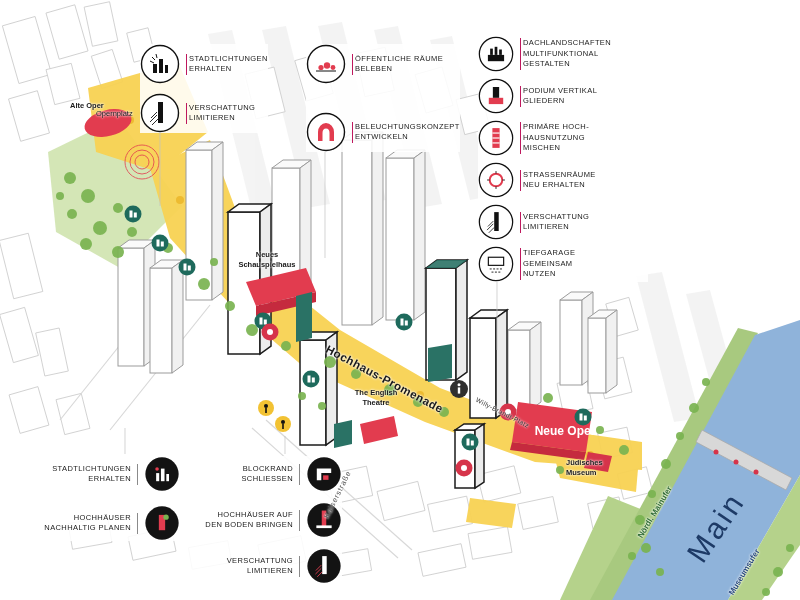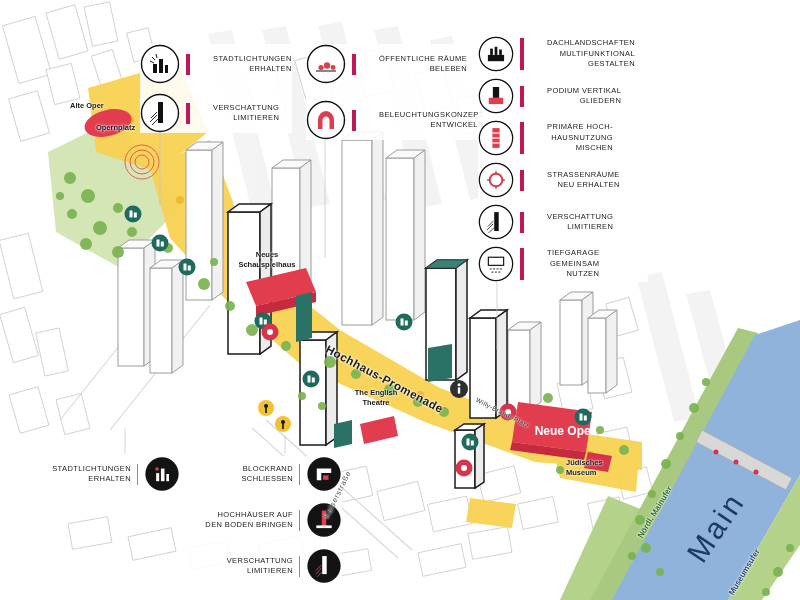--- a/index.html
+++ b/index.html
@@ -17,34 +17,34 @@
   .bgblk rect{fill:#fff;stroke:#cbcbcb;stroke-width:0.8;}
   .tree{fill:#79b350;opacity:.92;}
 
   
   .legend{position:absolute;display:flex;flex-direction:column;background:rgba(255,255,255,.88);}
   .lg-item{display:flex;align-items:center;gap:6px;}
   .ci{width:40px;height:40px;flex:0 0 auto;}
   .ci-s{width:36px;height:36px;flex:0 0 auto;}
   .cio{fill:#fff;stroke:#111;stroke-width:1.4;}
   .lg-text{font-size:7.5px;letter-spacing:.4px;line-height:1.4;white-space:pre-line;
-           border-left:4px solid #be185d;padding-left:23px;font-weight:500;text-align:right;}
+           border-left:1px solid #be185d;padding-left:2px;font-weight:500;}
   .lg-item.rev .lg-text{border-left:none;border-right:1px solid #8a8a8a;
            padding:0 6px 0 0;text-align:right;flex:1;}
   #lg-tl{left:140px;top:44px;gap:9px;}
-  #lg-tc{left:306px;top:44px;gap:16px;}
+  #lg-tc{left:306px;top:44px;gap:28px;}
   #lg-tr{left:478px;top:36px;gap:6px;width:170px;}
   #lg-bl1{left:28px;top:456px;gap:13px;width:152px;}
   #lg-bl2{left:186px;top:456px;gap:10px;width:156px;}
 
   
   .mlabel{position:absolute;font-size:7.5px;line-height:1.3;white-space:pre-line;
           text-shadow:0 0 3px #fff,0 0 2px #fff;transform-origin:0 0;}
   #ml-alteoper{left:70px;top:101px;font-weight:700;}
-  #ml-opernplatz{left:96px;top:123px;font-weight:700;}
+  #ml-opernplatz{left:96px;top:109px;font-weight:400;}
   #ml-schauspielhaus{left:228px;top:250px;width:78px;text-align:center;font-weight:700;}
   #ml-promenade{left:330px;top:342px;transform:rotate(28deg);font-size:11.5px;font-weight:700;letter-spacing:.5px;}
   #ml-theatre{left:350px;top:388px;width:52px;text-align:center;font-weight:700;}
   #ml-neueoper{left:534px;top:424px;width:62px;text-align:center;color:#fff;font-weight:700;text-shadow:none;font-size:12px;}
   #ml-museum{left:566px;top:458px;width:50px;text-align:left;font-weight:700;}
   #ml-kaiser{left:322px;top:516px;transform:rotate(-64deg);color:#555;letter-spacing:.8px;}
   #ml-willy{left:478px;top:396px;transform:rotate(27deg);color:#333;font-size:6.5px;letter-spacing:.4px;}
   #ml-main{left:678px;top:548px;transform:rotate(-56deg);color:#1d3a66;font-size:30px;
            letter-spacing:3px;font-weight:500;text-shadow:none;}
   #ml-nordufer{left:636px;top:535px;transform:rotate(-59deg);color:#2e6b33;font-size:8px;font-weight:700;}
@@ -496,20 +496,29 @@
       <div class="lg-text">STADTLICHTUNGEN
 ERHALTEN</div>
       <svg class="ci-s" viewBox="0 0 40 40">
           <circle cx="20" cy="20" r="18.5" fill="#131313"></circle>
           <rect x="13.5" y="19" width="3.4" height="9" fill="#fff"></rect>
           <rect x="18.8" y="14" width="4" height="14" fill="#fff"></rect>
           <rect x="24.8" y="20" width="3" height="8" fill="#fff"></rect>
           <circle cx="14.5" cy="14.5" r="2" fill="#e23c4f"></circle>
         </svg>
     </div>
+    <div class="lg-item rev">
+      <div class="lg-text">HOCHHÄUSER
+NACHHALTIG PLANEN</div>
+      <svg class="ci-s" viewBox="0 0 40 40">
+          <circle cx="20" cy="20" r="18.5" fill="#131313"></circle>
+          <rect x="16.5" y="11" width="7" height="17" fill="#e23c4f"></rect>
+          <circle cx="24.5" cy="13.5" r="3" fill="#7ab350"></circle>
+        </svg>
+    </div>
   </div>
 
   <div class="legend" id="lg-bl2">
     <div class="lg-item rev">
       <div class="lg-text">BLOCKRAND
 SCHLIESSEN</div>
       <svg class="ci-s" viewBox="0 0 40 40">
           <circle cx="20" cy="20" r="18.5" fill="#131313"></circle>
           <polygon points="12,14 28,14 28,19 17,19 17,27 12,27" fill="#fff"></polygon>
           <rect x="19" y="21.5" width="6" height="5" fill="#e23c4f"></rect>

